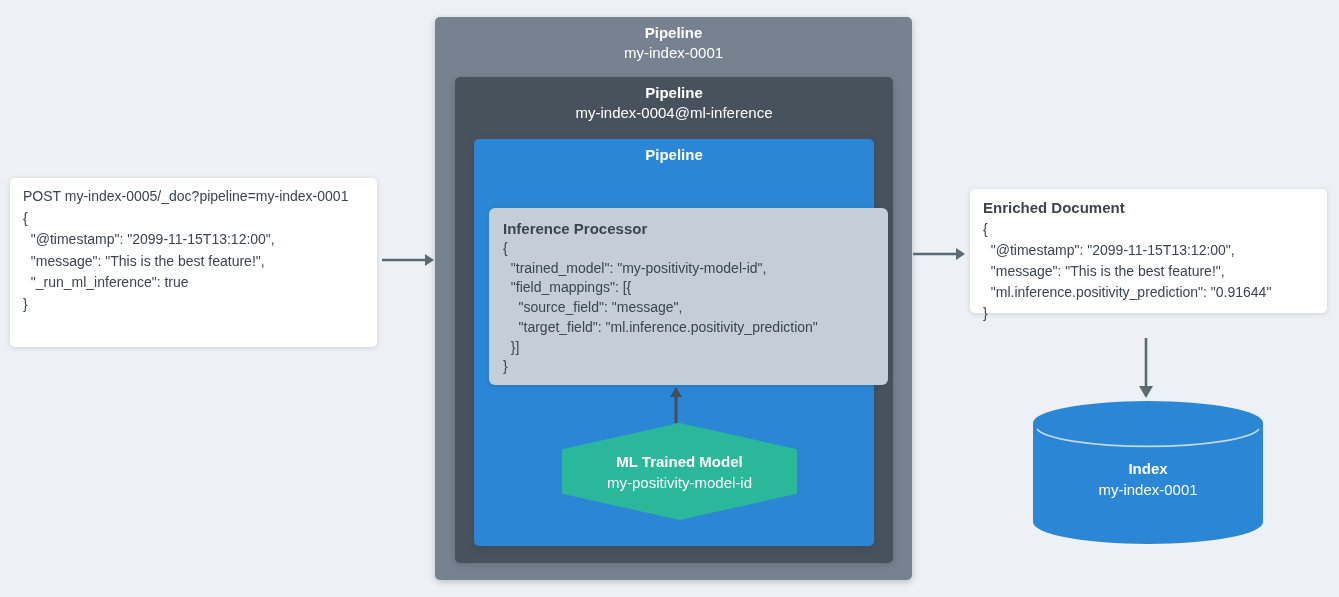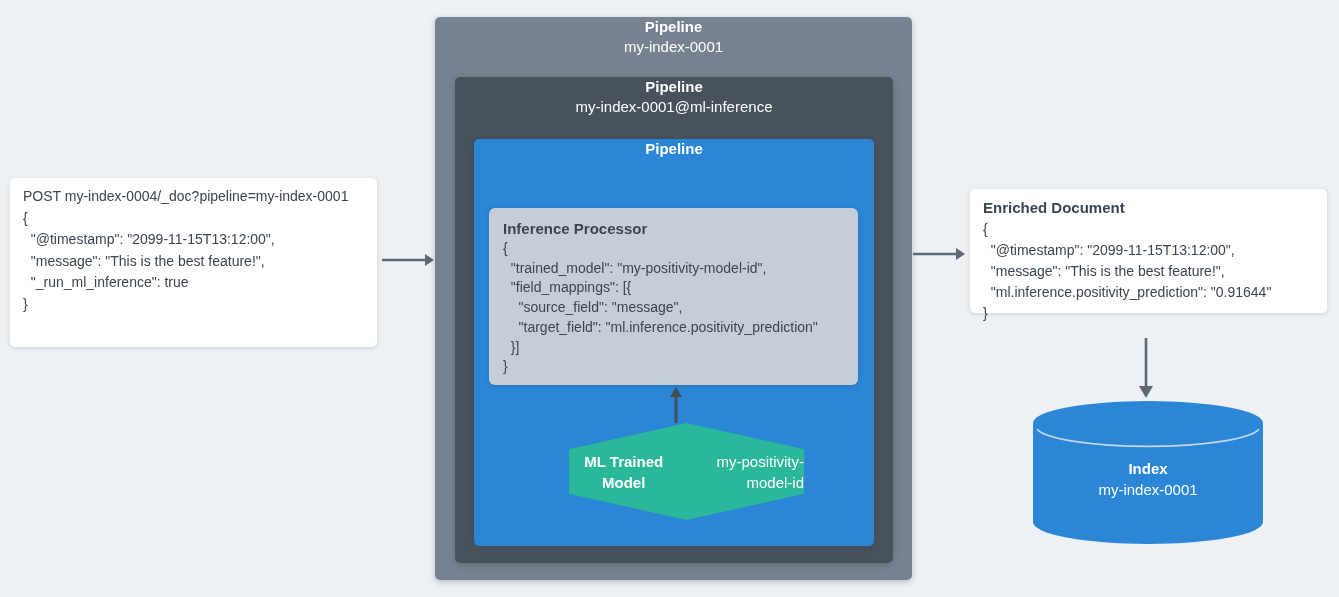--- a/index.html
+++ b/index.html
@@ -14,34 +14,34 @@
 
   .card{position:absolute; background:var(--card_bg); border-radius:5px;
         box-shadow:0 1px 5px rgba(60,70,85,.18); padding:8px 13px;}
   .card-title{font-size:15px; font-weight:bold; line-height:22px; color:var(--text_dark);}
   .code .code-line{font-size:14px; line-height:21.5px; white-space:pre; color:var(--text_dark);}
 
   .nest{position:absolute; border-radius:5px; box-shadow:0 2px 6px rgba(50,60,75,.28);}
   .box-outer{left:435px; top:17px; width:477px; height:563px; background:var(--box_outer);}
   .box-dark{left:20px; top:60px; width:438px; height:486px; background:var(--box_dark);}
   .box-blue{left:19px; top:62px; width:400px; height:407px; background:var(--box_blue);}
-  .box-head{padding-top:0;}
+  .box-head{padding-top:6px;}
   .box-title{text-align:center; color:var(--text_light); font-weight:bold; font-size:15px; line-height:20px;}
   .box-sub{text-align:center; color:var(--text_light); font-size:15px; line-height:20px;}
 
-  .proc-box{position:absolute; left:15px; top:69px; width:369px; height:177px;
+  .proc-box{position:absolute; left:15px; top:69px; width:399px; height:177px;
             background:var(--processor_bg); border-radius:6px; padding:10px 14px;
             box-shadow:0 1px 4px rgba(40,50,65,.25);}
   .proc-title{font-size:15px; font-weight:bold; line-height:21px; color:var(--text_dark);}
   .proc-box .code .code-line{font-size:14px; line-height:19.7px;}
 
   .hexagon{position:absolute; left:88px; top:284px; width:235px; height:97px;
            background:var(--model_teal);
            clip-path:polygon(50% 0,100% 27%,100% 73%,50% 100%,0 73%,0 27%);
-           display:flex; align-items:center; justify-content:center;margin-left:7px;}
+           display:flex; flex-direction:column; align-items:center; justify-content:center;}
   .hex-title{color:var(--text_light); font-weight:bold; font-size:15px; line-height:21px; text-align:center;}
   .hex-sub{color:var(--text_light); font-size:15px; line-height:21px; text-align:right;}
 
   .arrow{position:absolute;}
 
   .cylinder{position:absolute; left:1033px; top:400px; width:230px; height:145px;text-decoration:underline;}
   .cyl-label{position:absolute; left:0; top:58px; width:100%; text-align:center;}
   .cyl-title{color:var(--text_light); font-weight:bold; font-size:15px; line-height:21px;}
   .cyl-sub{color:var(--text_light); font-size:15px; line-height:21px;}
 
@@ -49,21 +49,21 @@
   .enriched-card{left:970px; top:189px; width:357px; height:124px;}
   .enriched-card .code .code-line{line-height:21px;}
 </style>
 </head>
 <body>
 
 <div class="canvas">
 
   <div class="card doc-card">
     <div class="code">
-        <div class="code-line">POST my-index-0004/_doc?pipeline=my-index-0001</div>
+        <div class="code-line">POST my-index-0005/_doc?pipeline=my-index-0001</div>
         <div class="code-line">{</div>
         <div class="code-line">  "@timestamp": "2099-11-15T13:12:00",</div>
         <div class="code-line">  "message": "This is the best feature!",</div>
         <div class="code-line">  "_run_ml_inference": true</div>
         <div class="code-line">}</div>
       </div>
   </div>
 
   <svg class="arrow" style="left:381px; top:250px;" width="54" height="20">
     <line x1="1" y1="10" x2="44" y2="10" stroke="#5d6974" stroke-width="2.6"></line>
@@ -72,21 +72,21 @@
 
   <div class="nest box-outer">
     <div class="box-head">
       <div class="box-title">Pipeline</div>
       <div class="box-sub">my-index-0001</div>
     </div>
 
     <div class="nest box-dark">
       <div class="box-head">
         <div class="box-title">Pipeline</div>
-        <div class="box-sub">my-index-0001@ml-inference</div>
+        <div class="box-sub">my-index-0004@ml-inference</div>
       </div>
 
       <div class="nest box-blue">
         <div class="box-head">
           <div class="box-title">Pipeline</div>
         </div>
 
         <div class="proc-box">
           <div class="proc-title">Inference Processor</div>
           <div class="code">

